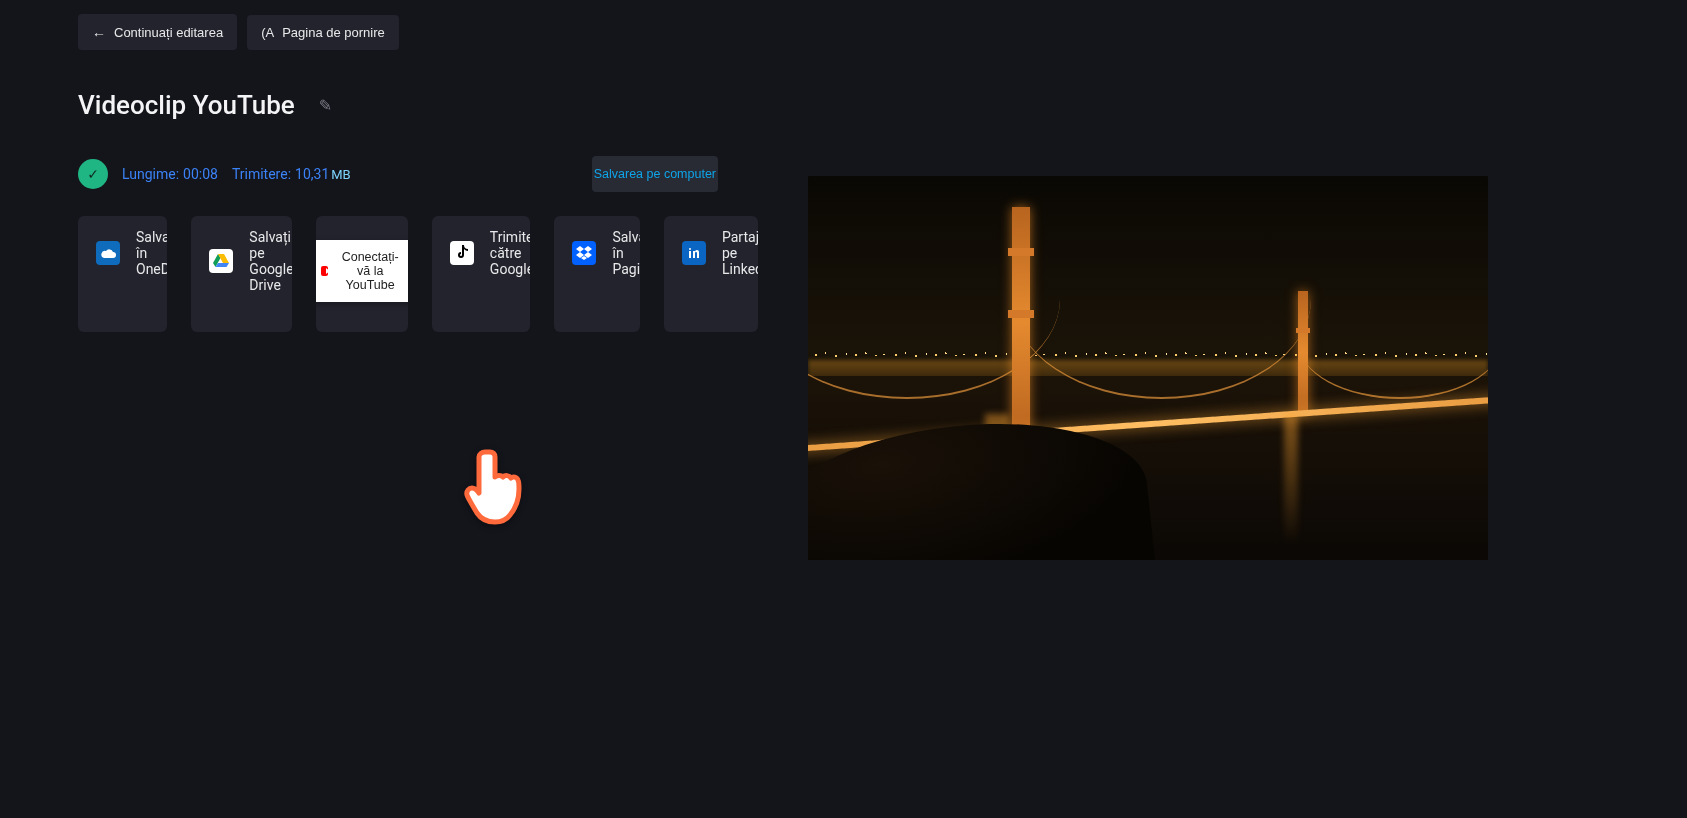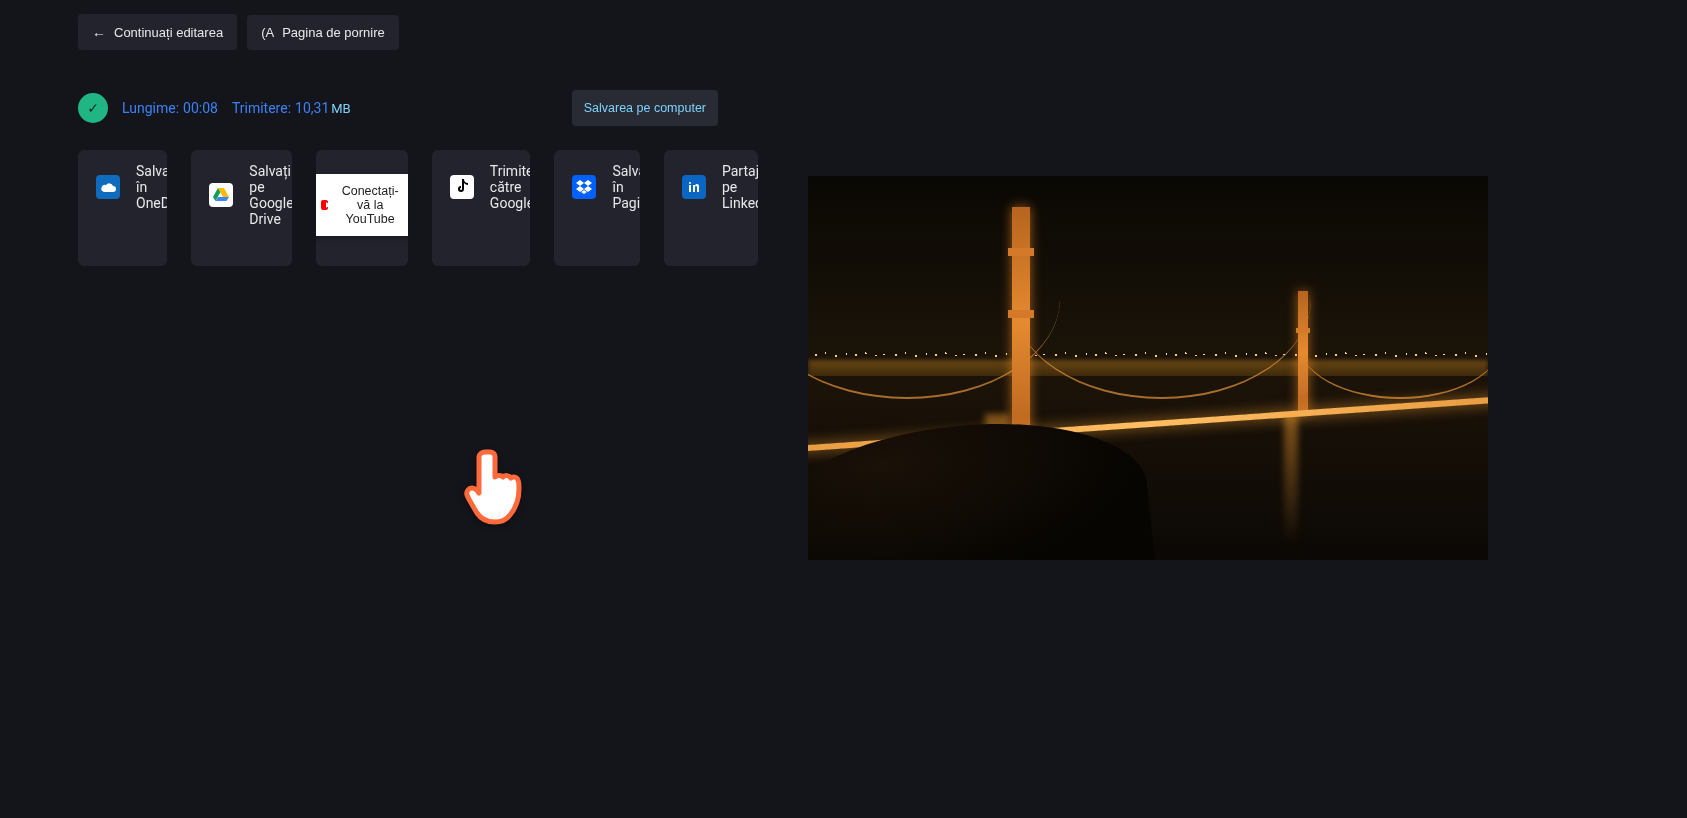--- a/index.html
+++ b/index.html
@@ -65,23 +65,23 @@
     justify-content: center;
     color: #0f2b22;
     font-size: 14px;
   }
   .meta-text { font-size: 14px; color: #3b82f6; }
   .meta-overlay { font-size: 13px; color: #7dd3fc; margin-left: -12px; }
   .save-comp {
     margin-left: auto;
     background: #282a34;
     border: none;
-    color: #7dd3fc;
+    color: #0ea5e9;
     font-size: 12.5px;
-    padding: 11px 12px;
+    padding: 11px 2px;
     border-radius: 4px;
     cursor: pointer;
     margin-right: 40px;
   }
   .share-label {
     font-size: 13.5px;
     color: #d6d6da;
     margin-bottom: 14px;
   }
   .share-list { display: flex; flex-direction: row; gap: 24px; }
@@ -243,20 +243,24 @@
   </button>
   <button class="btn-top">
     <span>(A</span>
     <span>Pagina de pornire</span>
   </button>
 </div>
 
 <div class="content">
   <div class="left-col">
 
+    <div class="title-row">
+      <h1 class="page-title">Videoclip YouTube</h1>
+      <span class="pencil">✎</span>
+    </div>
 
     <div class="meta-row">
       <div class="check-badge">
         <span>✓</span>
       </div>
       <span class="meta-text">Lungime:</span>
       <span class="meta-text" style="margin-left:-10px">00:08</span>
       <span class="meta-text">Trimitere:</span>
       <span class="meta-text" style="margin-left:-10px">10,31</span>
       <span class="meta-overlay">MB</span>

